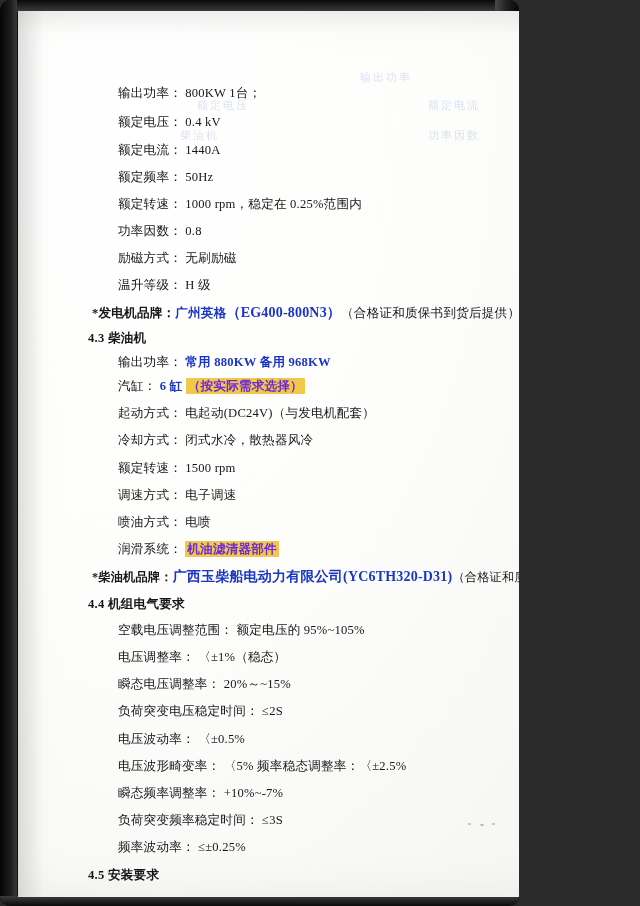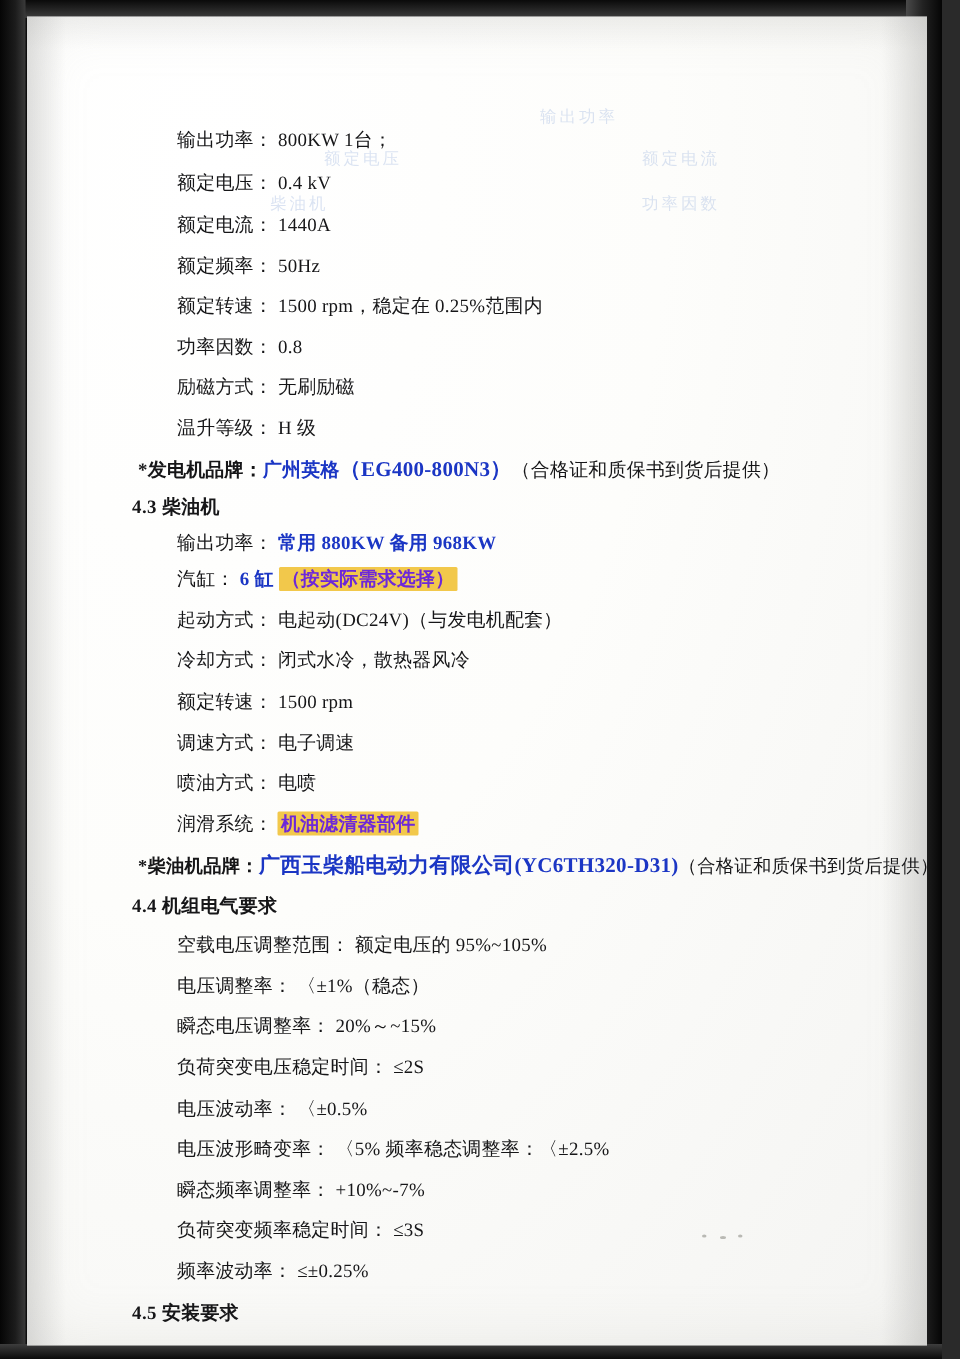--- a/index.html
+++ b/index.html
@@ -10,24 +10,25 @@
   body {
     width: 640px;
     height: 906px;
     overflow: hidden;
     font-family: "Liberation Serif", "DejaVu Serif", serif;
   }
 
   
   #page {
     position: relative;
-    width: 628px;
+    width: 519px;
     height: 906px;
     background: #0d0d0d;
     overflow: hidden;
+    border-radius: 10px;
   }
 
   
   .edge-left {
     position: absolute;
     left: 0; top: 0;
     width: 17px; height: 906px;
     background: linear-gradient(to right, #050505 0%, #1c1c1c 60%, #3a3a3a 100%);
   }
   .edge-right {
@@ -151,33 +152,33 @@
 
   <div class="edge-top"></div>
   <div class="edge-left"></div>
   <div class="edge-right"></div>
   <div class="edge-bottom"></div>
 
   <div class="paper"></div>
 
   <div class="showthrough">
     <span style="left:300px; top:0px;">输出功率</span>
-    <span style="left:156px; top:28px;">额定电压</span>
+    <span style="left:137px; top:28px;">额定电压</span>
     <span style="left:330px; top:28px;margin-left:38px;">额定电流</span>
     <span style="left:120px; top:58px;">柴油机</span>
     <span style="left:368px; top:58px;text-align:right;">功率因数</span>
   </div>
 
   <div class="content">
 
     <div class="line" style="left: 100px; top: 74.3125px;">输出功率：  800KW 1台；</div>
     <div class="line" style="left: 100px; top: 103.312px;">额定电压：  0.4 kV</div>
     <div class="line" style="left: 100px; top: 130.5px;">额定电流：  1440A</div>
     <div class="line" style="left: 100px; top: 157.688px;">额定频率：  50Hz</div>
-    <div class="line" style="left: 100px; top: 184.875px;">额定转速：  1500 rpm，稳定在 0.25%范围内</div>
+    <div class="line" style="left: 100px; top: 184.875px;">额定转速：  1000 rpm，稳定在 0.25%范围内</div>
     <div class="line" style="left: 100px; top: 212.062px;">功率因数：  0.8</div>
     <div class="line" style="left: 100px; top: 239.25px;">励磁方式：  无刷励磁</div>
     <div class="line" style="left: 100px; top: 266.438px;">温升等级：  H 级</div>
 
     <div class="line" style="left: 74px; top: 293.625px;">
       <span class="star">*发电机品牌：</span><span class="blue">广州英格</span><span class="blue-small">（EG400-800N3）</span><span>（合格证和质保书到货后提供）</span>
     </div>
 
     <div class="line" style="left: 70px; top: 319px;">
       <span class="num">4.3</span>

